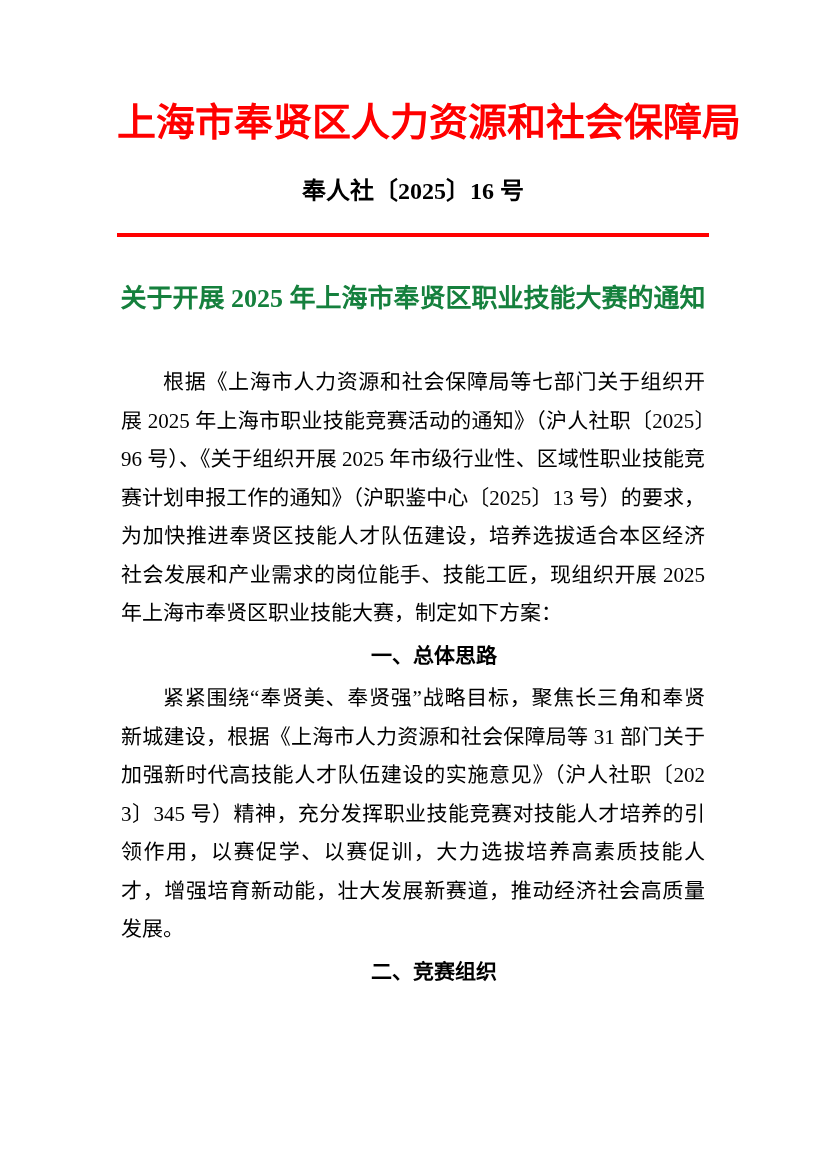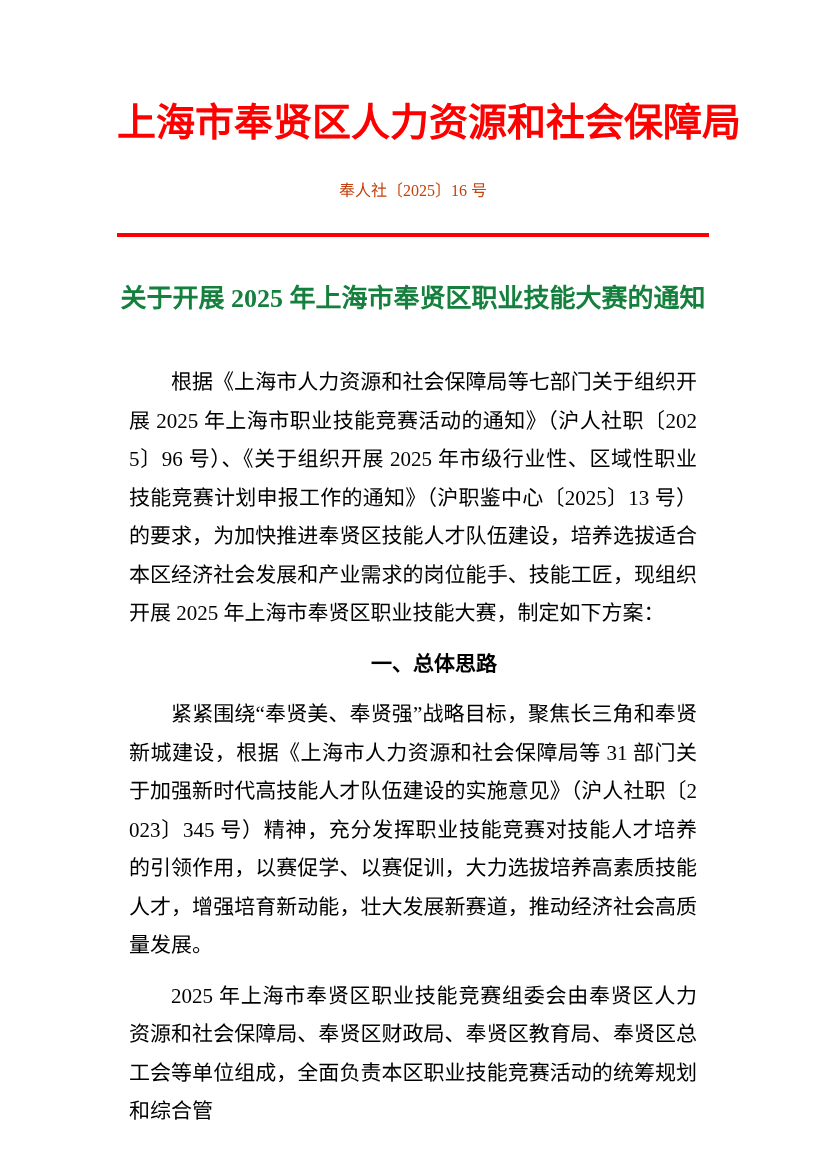--- a/index.html
+++ b/index.html
@@ -29,25 +29,25 @@
     font-size: 39px;
     line-height: 60px;
     font-weight: bold;
     text-align: center;
     color: #ff0000;
     white-space: nowrap;
     letter-spacing: 0px;
   }
   .docnum {
     margin-top: 24px;
-    font-size: 16px;
+    font-size: 24px;
     line-height: 28px;
     text-align: center;
-    color: #c2410c;
-    font-weight: normal;
+    color: #000000;
+    font-weight: bold;
   }
   .redline {
     margin-top: 28px;
     width: 100%;
     height: 4px;
     background: #ff0000;
     border: none;
   }
   .doc-title {
     margin: 44px 0 0 0;
@@ -55,21 +55,21 @@
     line-height: 36px;
     font-weight: bold;
     text-align: center;
     color: #15803d;
     white-space: nowrap;
   }
   .body-text {
     margin-top: 46px;
   }
   .para {
-    margin: 12px;
+    margin: 4px;
     font-size: 21px;
     line-height: 38.5px;
     text-align: justify;
     text-indent: 2em;
     word-break: break-all;
   }
   .para.heading {
     font-family: "Liberation Sans", "DejaVu Sans", sans-serif;
     font-weight: bold;
     text-align: center;
@@ -86,18 +86,18 @@
       <div class="docnum">奉人社〔2025〕16 号</div>
       <hr class="redline">
     </header>
 
     <main>
       <h2 class="doc-title">关于开展 2025 年上海市奉贤区职业技能大赛的通知</h2>
       <div class="body-text">
           <p class="para">根据《上海市人力资源和社会保障局等七部门关于组织开展 2025 年上海市职业技能竞赛活动的通知》（沪人社职〔2025〕96 号）、《关于组织开展 2025 年市级行业性、区域性职业技能竞赛计划申报工作的通知》（沪职鉴中心〔2025〕13 号）的要求，为加快推进奉贤区技能人才队伍建设，培养选拔适合本区经济社会发展和产业需求的岗位能手、技能工匠，现组织开展 2025 年上海市奉贤区职业技能大赛，制定如下方案：</p>
           <p class="para heading">一、总体思路</p>
           <p class="para">紧紧围绕“奉贤美、奉贤强”战略目标，聚焦长三角和奉贤新城建设，根据《上海市人力资源和社会保障局等 31 部门关于加强新时代高技能人才队伍建设的实施意见》（沪人社职〔2023〕345 号）精神，充分发挥职业技能竞赛对技能人才培养的引领作用，以赛促学、以赛促训，大力选拔培养高素质技能人才，增强培育新动能，壮大发展新赛道，推动经济社会高质量发展。</p>
-          <p class="para">2025 年上海市奉贤区职业技能竞赛组委会由奉贤区人力资源和社会保障局、奉贤区财政局、奉贤区教育局、奉贤区总工会等单位组成，全面负责本区职业技能竞赛活动的统筹规划和综合管</p>
+          <p class="para heading">二、竞赛组织</p>
         </div>
     </main>
 
   </div>
 </div>
 
 </body></html>

